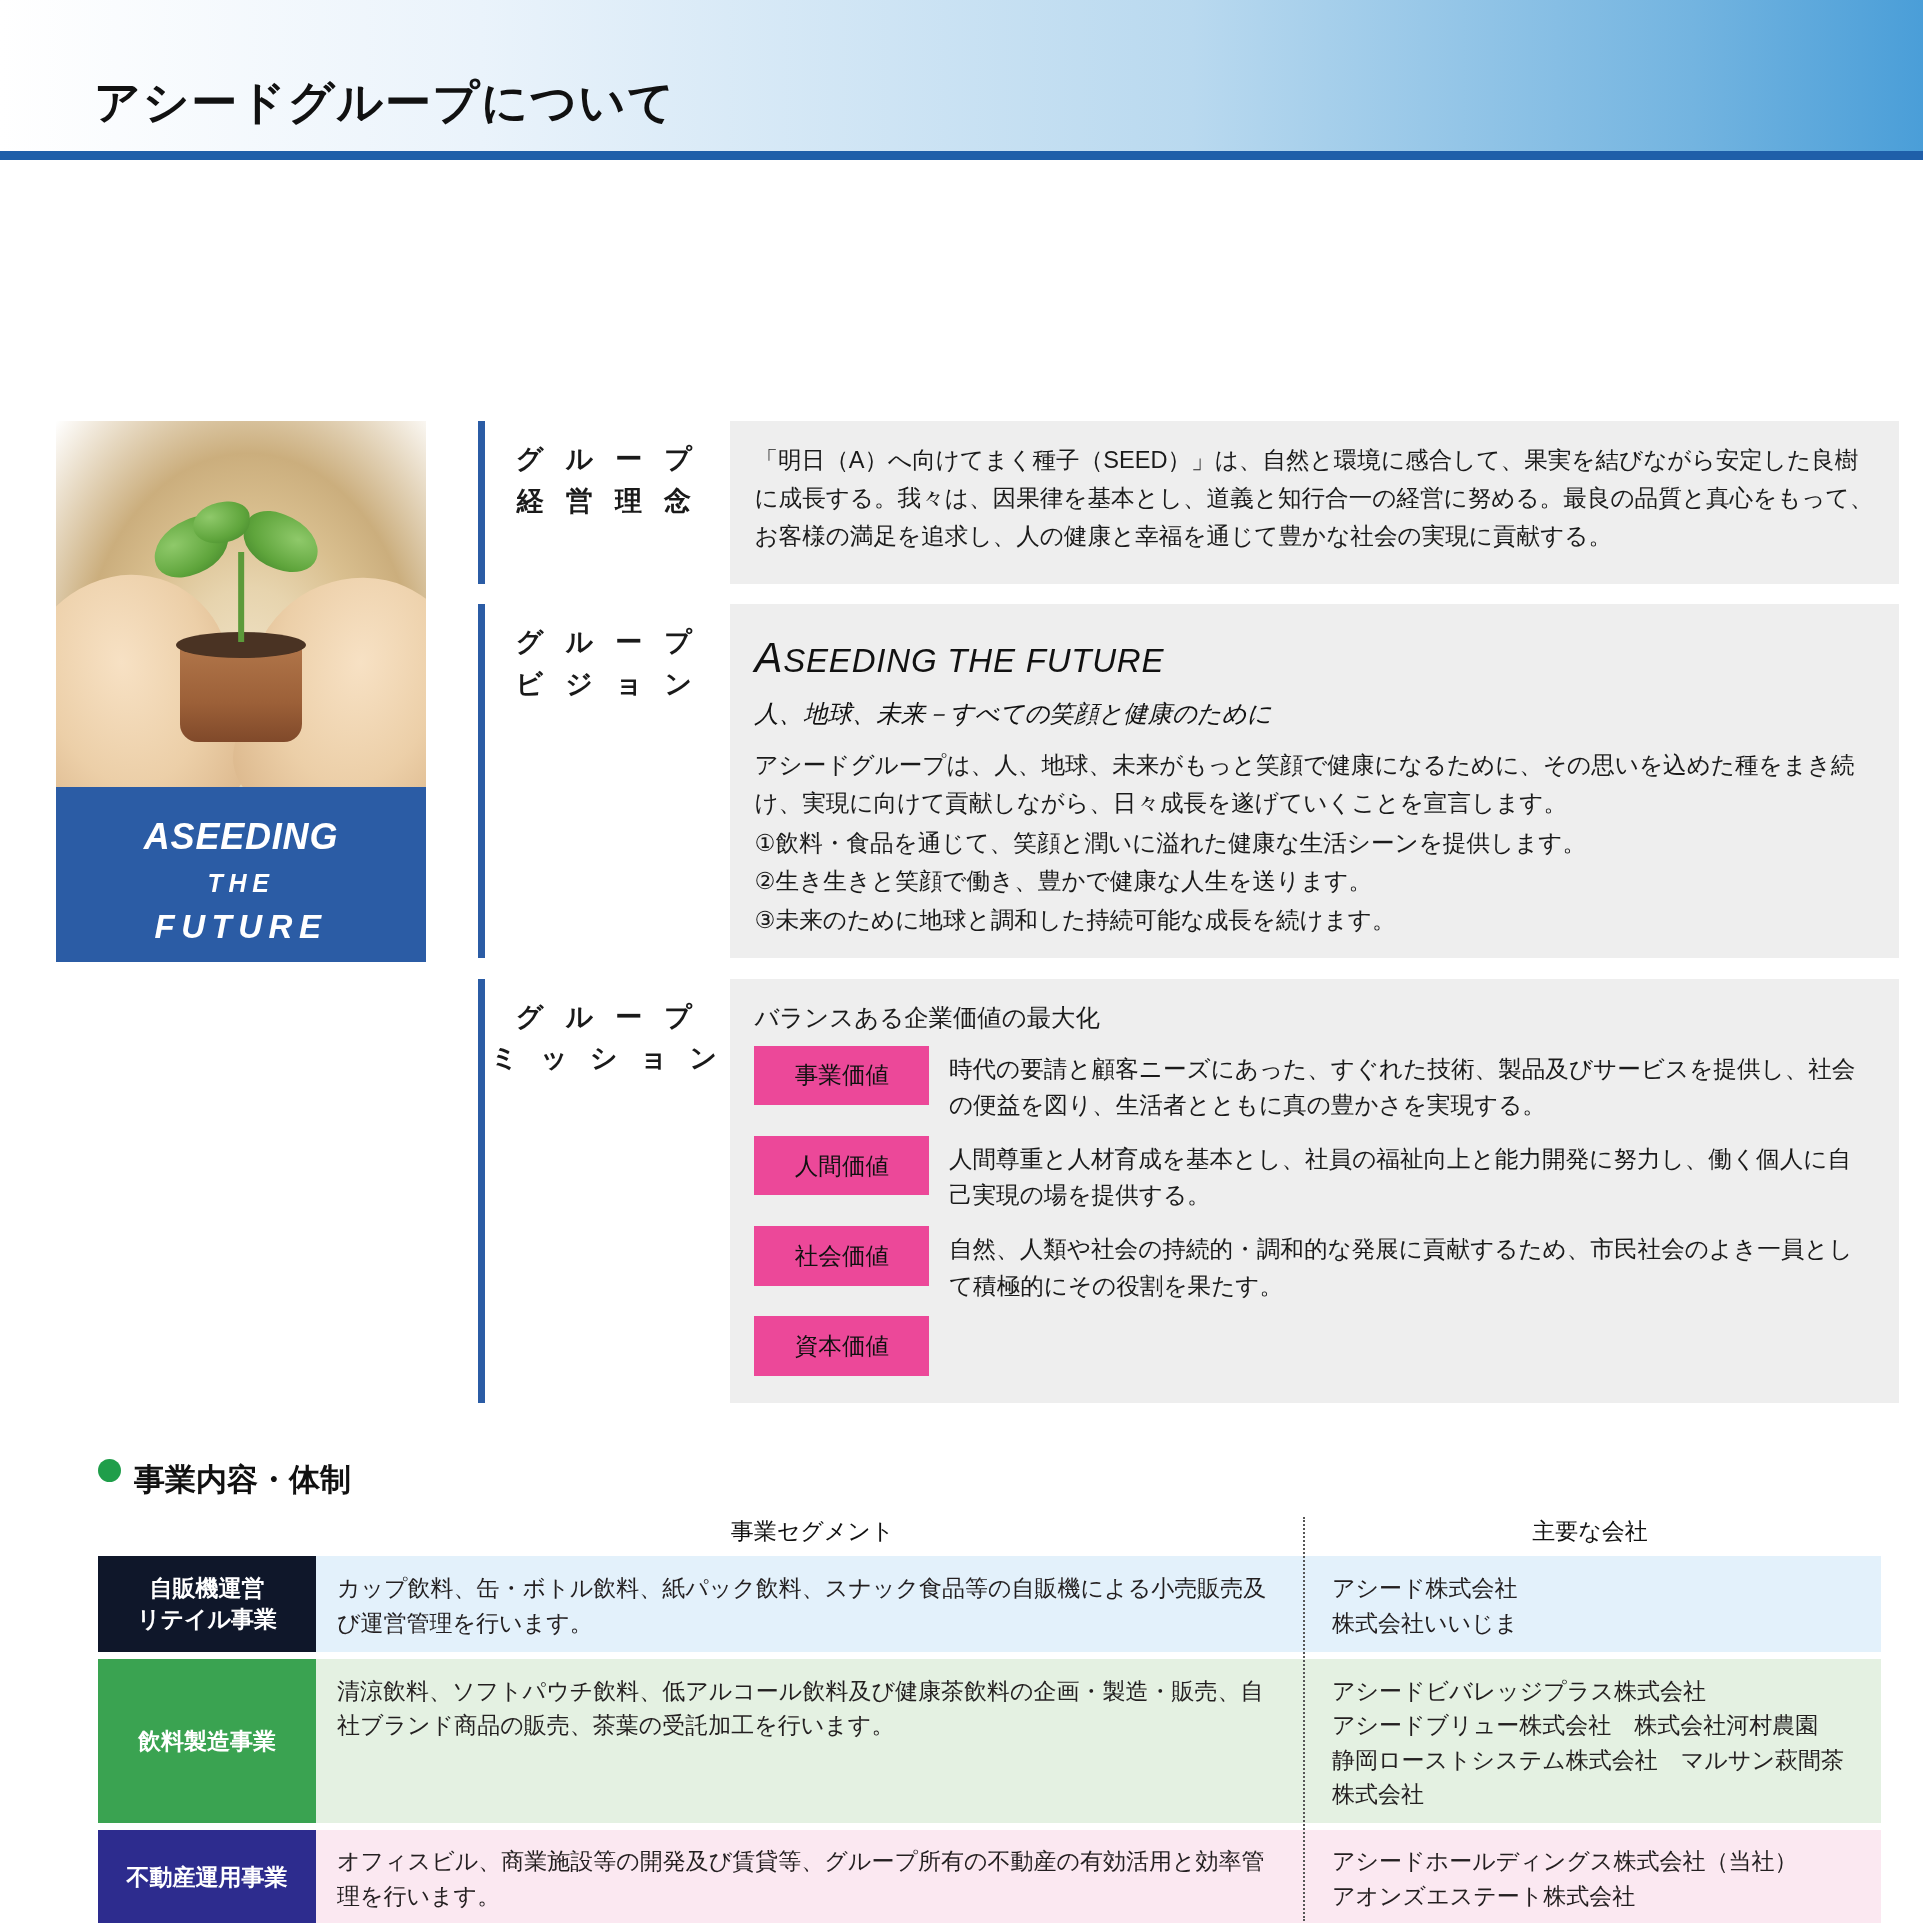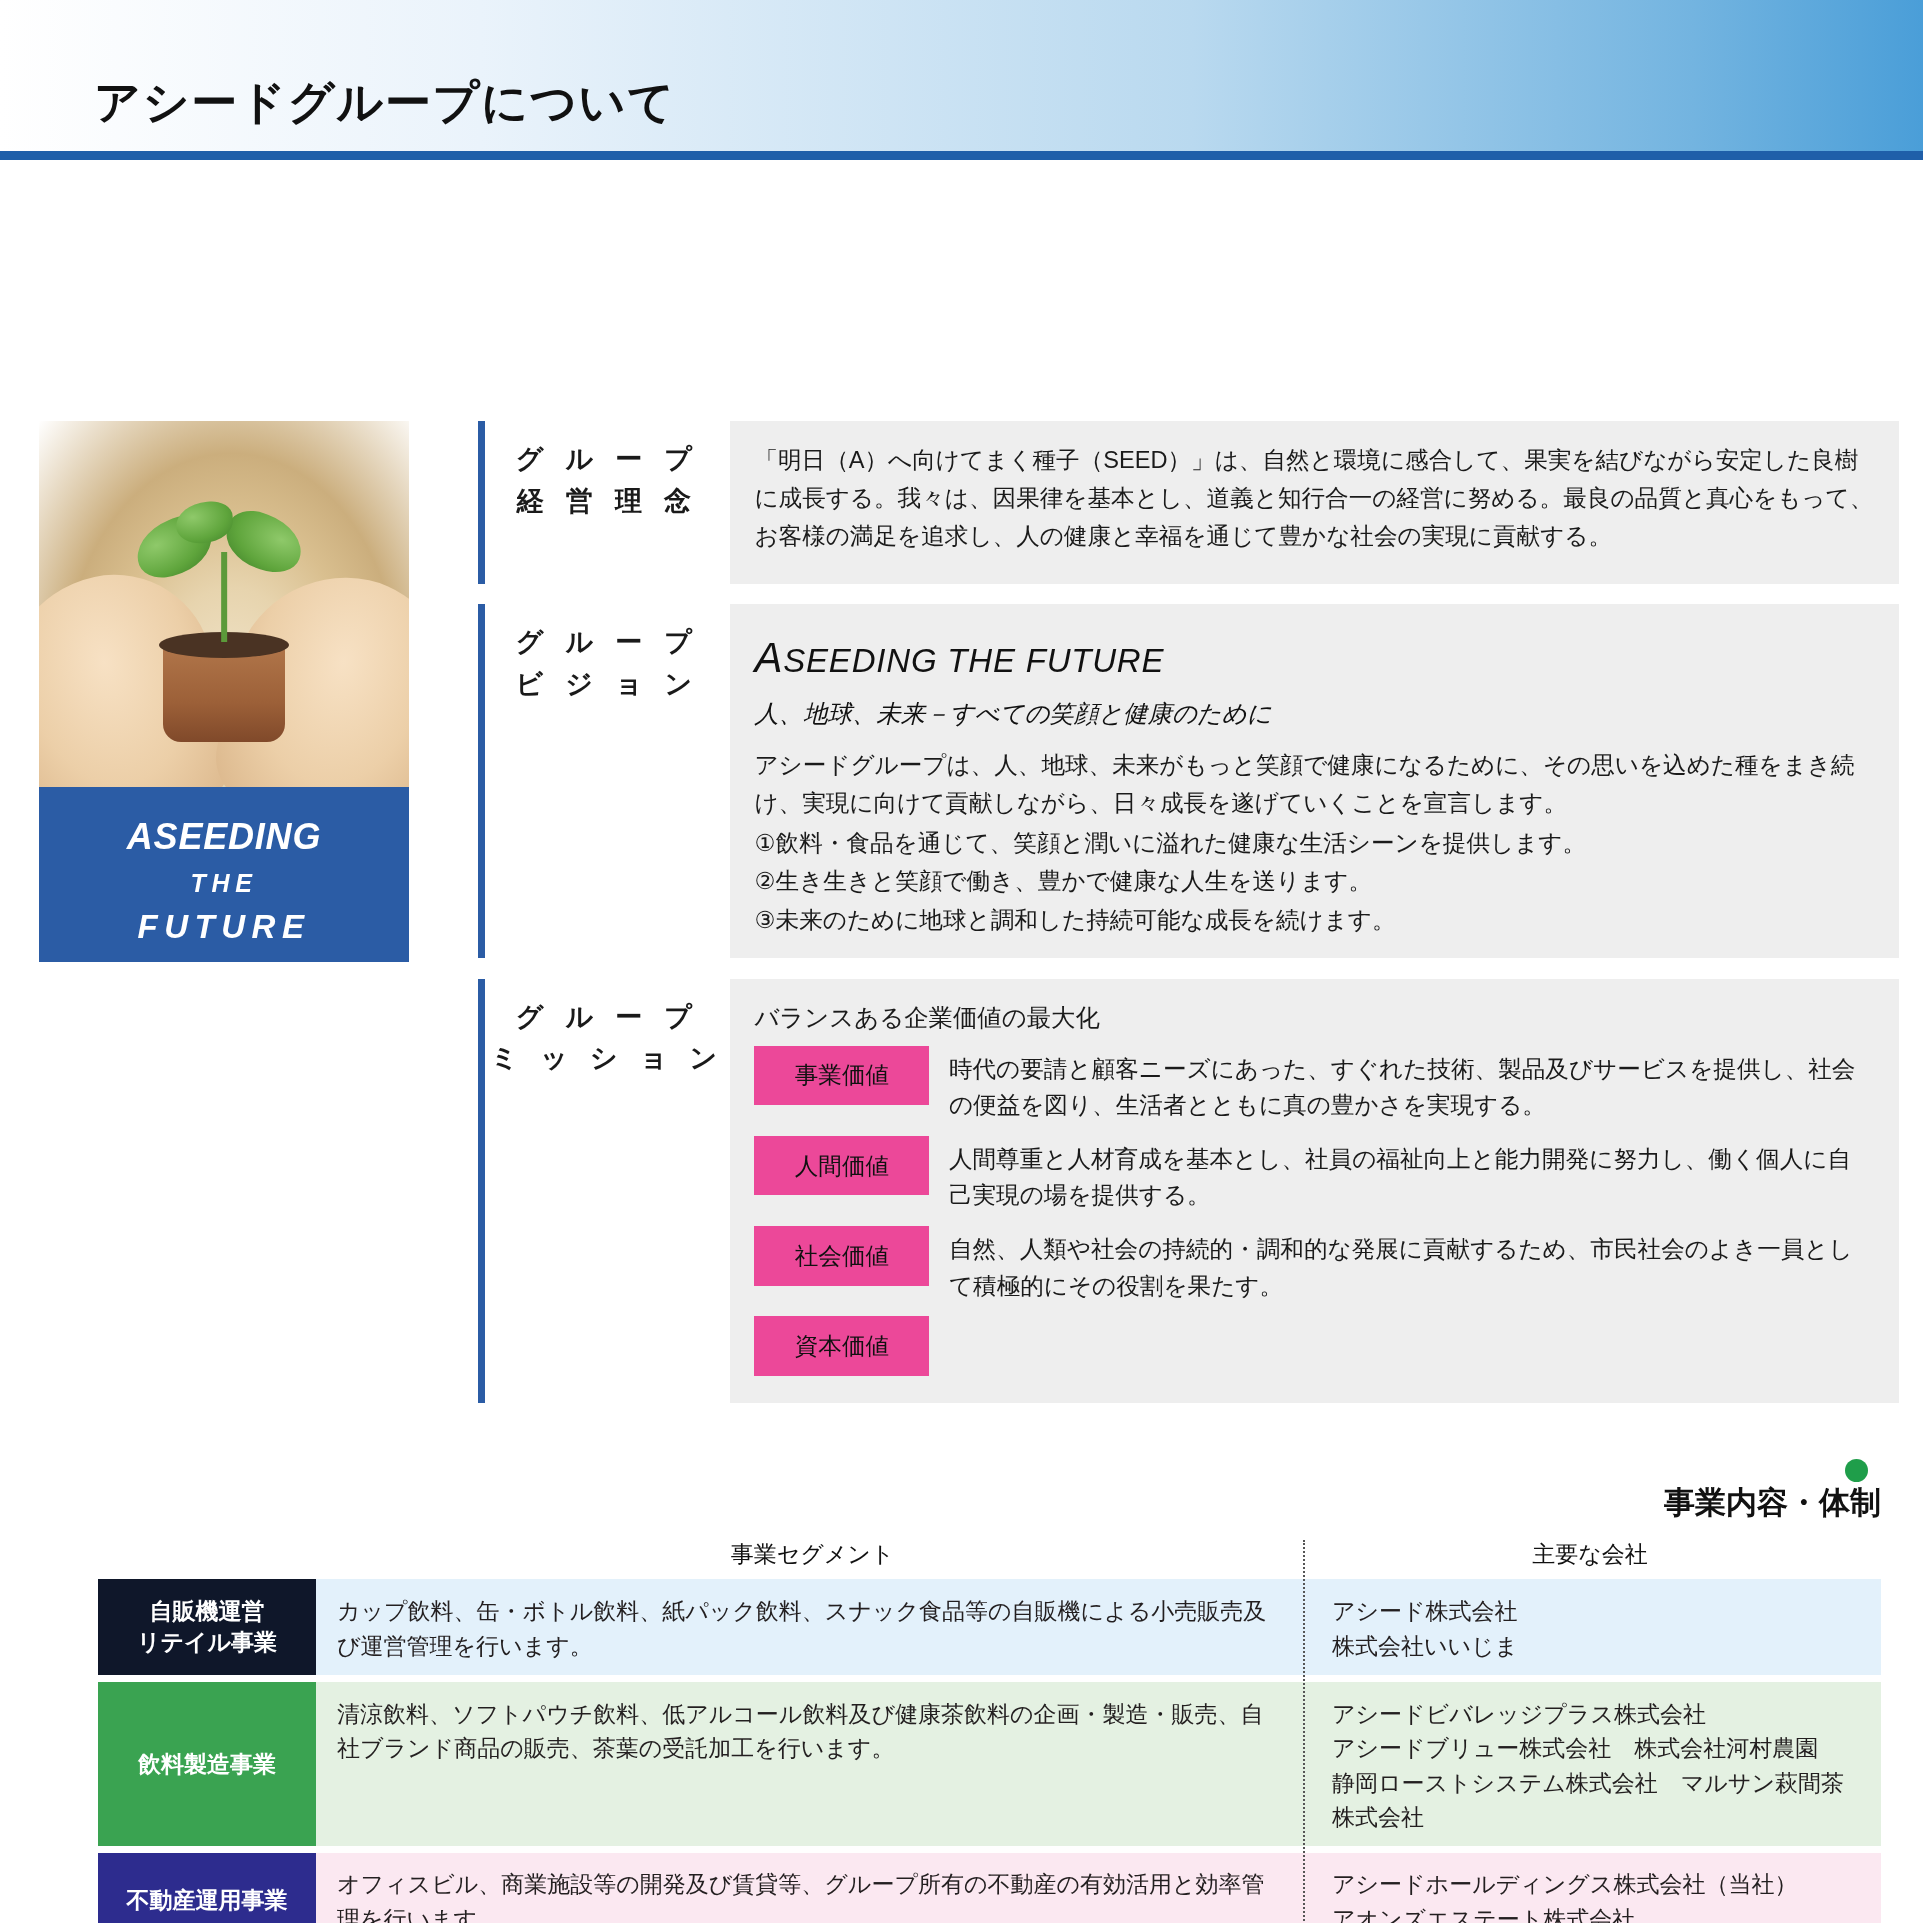--- a/index.html
+++ b/index.html
@@ -37,21 +37,21 @@
 
   
   .content {
     position: relative;
     padding: 0 0 0 0;
   }
 
   
   .left-col {
     position: absolute;
-    left: 39px;
+    left: 56px;
     top: 261px;
     width: 340px;
   }
   .photo {
     width: 370px;
     height: 366px;
     background:
       radial-gradient(ellipse at 52% 72%, #f0e3c8 0%, #e7d4ae 26%, #d9bf8f 45%, #cbae7d 62%, #ffffff 100%),
       linear-gradient(to bottom, #f6f1e6 0%, #efe3cb 100%);
     position: relative;
@@ -204,26 +204,25 @@
 
   
   .biz {
     position: absolute;
     left: 98px;
     top: 1299px;
     width: 1783px;
   }
   .biz-heading {
     display: flex;
-    align-items: flex-end;
+    align-items: flex-start;
     font-size: 31px;
     font-weight: bold;
     color: #111;
     margin-bottom: 14.7px;
-    flex-direction: column;
   }
   .biz-heading .dot {
     width: 23px;
     height: 23px;
     border-radius: 50%;
     background: #1f9e4a;
     margin-right: 13px;
     display: inline-block;
   }
   .biz-colheads {

